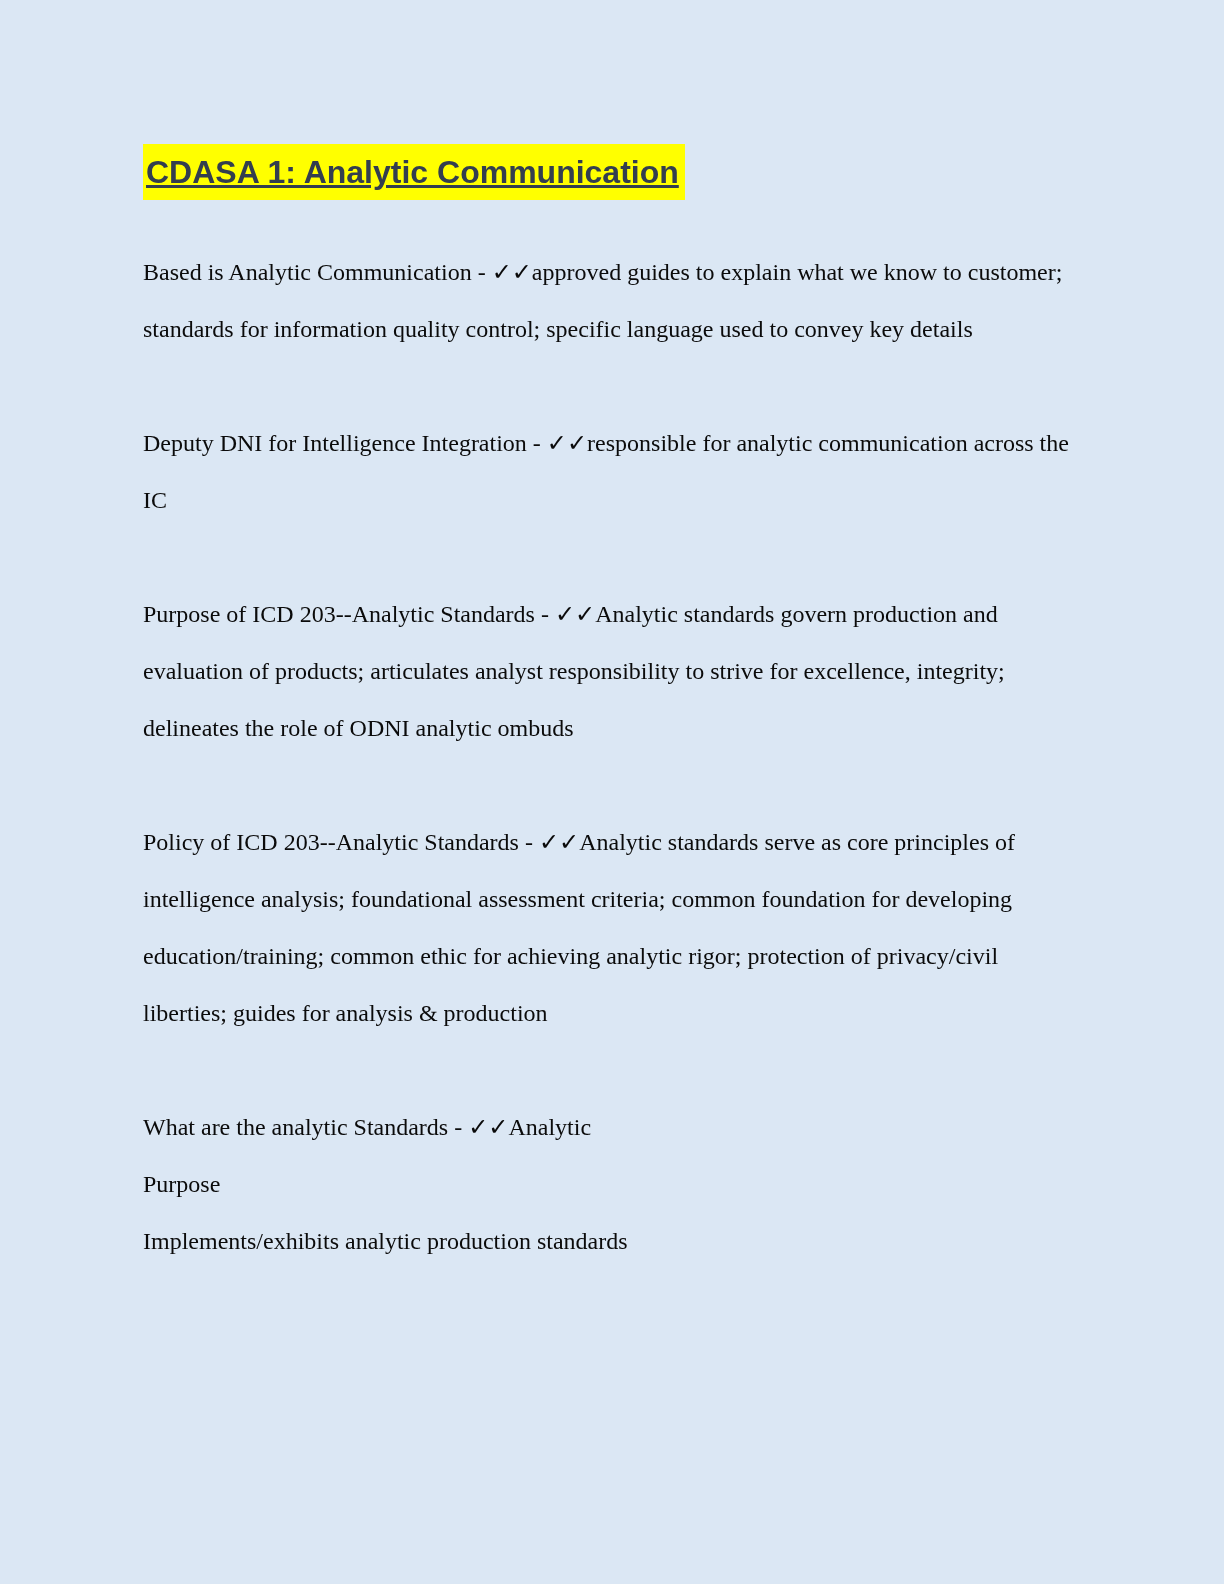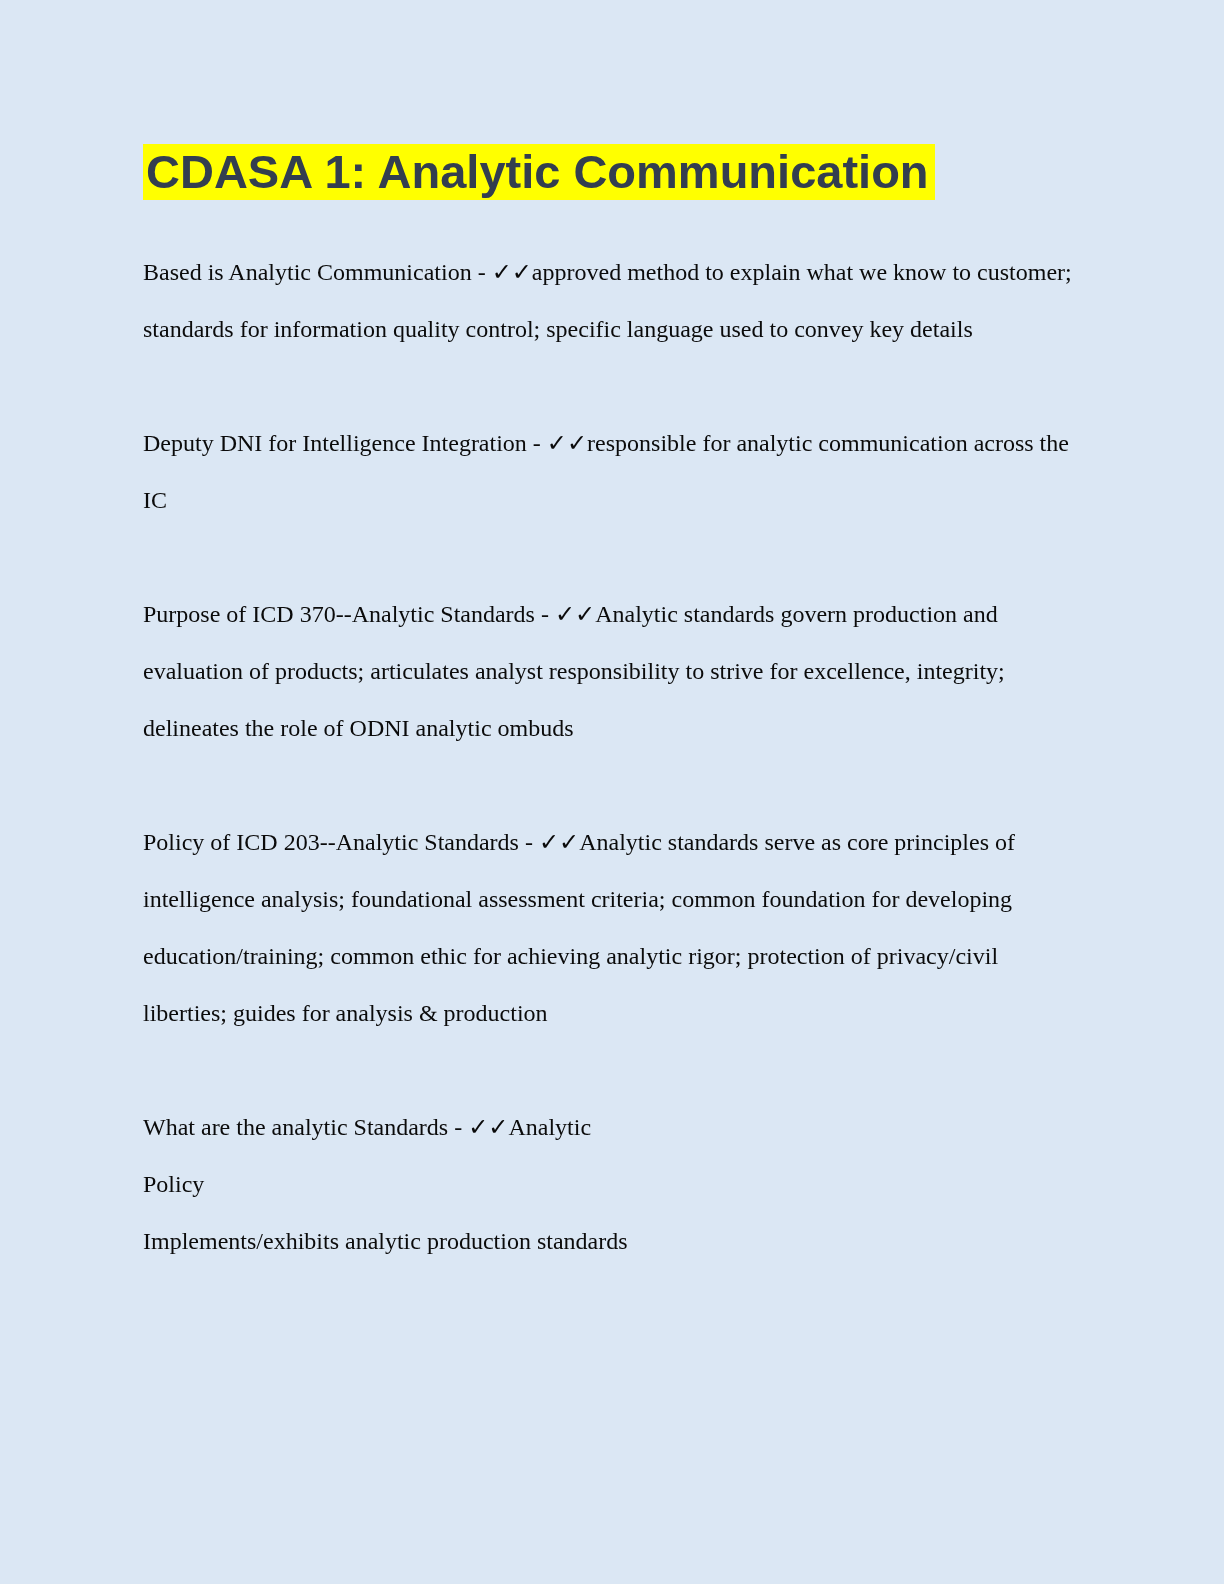--- a/index.html
+++ b/index.html
@@ -21,24 +21,25 @@
     font-size:24px;
     color:var(--body-color);
     overflow:hidden;
   }
   .title-row{
     margin:0 0 44px 0;
     display:flex;
     align-items:center;
     font-family:"Liberation Sans", sans-serif;
     font-weight:bold;
-    font-size:47px;
+    font-size:32px;
     line-height:56px;
     color:var(--title-color);
     letter-spacing:0px;
+    text-decoration:underline;
   }
   .hl{
     background:var(--hl);
     padding:0 6px 0 3px;
     white-space:nowrap;
   }
   .tailbox{
     background:var(--tailbox);
     width:138px;
   }
@@ -55,19 +56,19 @@
 </head>
 <body>
 
 <div class="page">
   <h1 class="title-row" style="margin-top:0;">
     <span class="hl">CDASA 1: Analytic Communication</span>
       <span class="tailbox"></span>
   </h1>
 
   <div id="qa-list">
-      <div class="qa"><span>Based is Analytic Communication</span><span> - </span><span class="marks">✓✓</span><span>approved method to explain what we know to customer; standards for information quality control; specific language used to convey key details</span></div>
+      <div class="qa"><span>Based is Analytic Communication</span><span> - </span><span class="marks">✓✓</span><span>approved guides to explain what we know to customer; standards for information quality control; specific language used to convey key details</span></div>
       <div class="qa"><span>Deputy DNI for Intelligence Integration</span><span> - </span><span class="marks">✓✓</span><span>responsible for analytic communication across the IC</span></div>
-      <div class="qa"><span>Purpose of ICD 370--Analytic Standards</span><span> - </span><span class="marks">✓✓</span><span>Analytic standards govern production and evaluation of products; articulates analyst responsibility to strive for excellence, integrity; delineates the role of ODNI analytic ombuds</span></div>
+      <div class="qa"><span>Purpose of ICD 203--Analytic Standards</span><span> - </span><span class="marks">✓✓</span><span>Analytic standards govern production and evaluation of products; articulates analyst responsibility to strive for excellence, integrity; delineates the role of ODNI analytic ombuds</span></div>
       <div class="qa"><span>Policy of ICD 203--Analytic Standards</span><span> - </span><span class="marks">✓✓</span><span>Analytic standards serve as core principles of intelligence analysis; foundational assessment criteria; common foundation for developing education/training; common ethic for achieving analytic rigor; protection of privacy/civil liberties; guides for analysis &amp; production</span></div>
-      <div class="qa"><span>What are the analytic Standards</span><span> - </span><span class="marks">✓✓</span><span>Analytic</span><div>Policy</div><div>Implements/exhibits analytic production standards</div></div>
+      <div class="qa"><span>What are the analytic Standards</span><span> - </span><span class="marks">✓✓</span><span>Analytic</span><div>Purpose</div><div>Implements/exhibits analytic production standards</div></div>
     </div>
 </div>
 
 </body></html>

